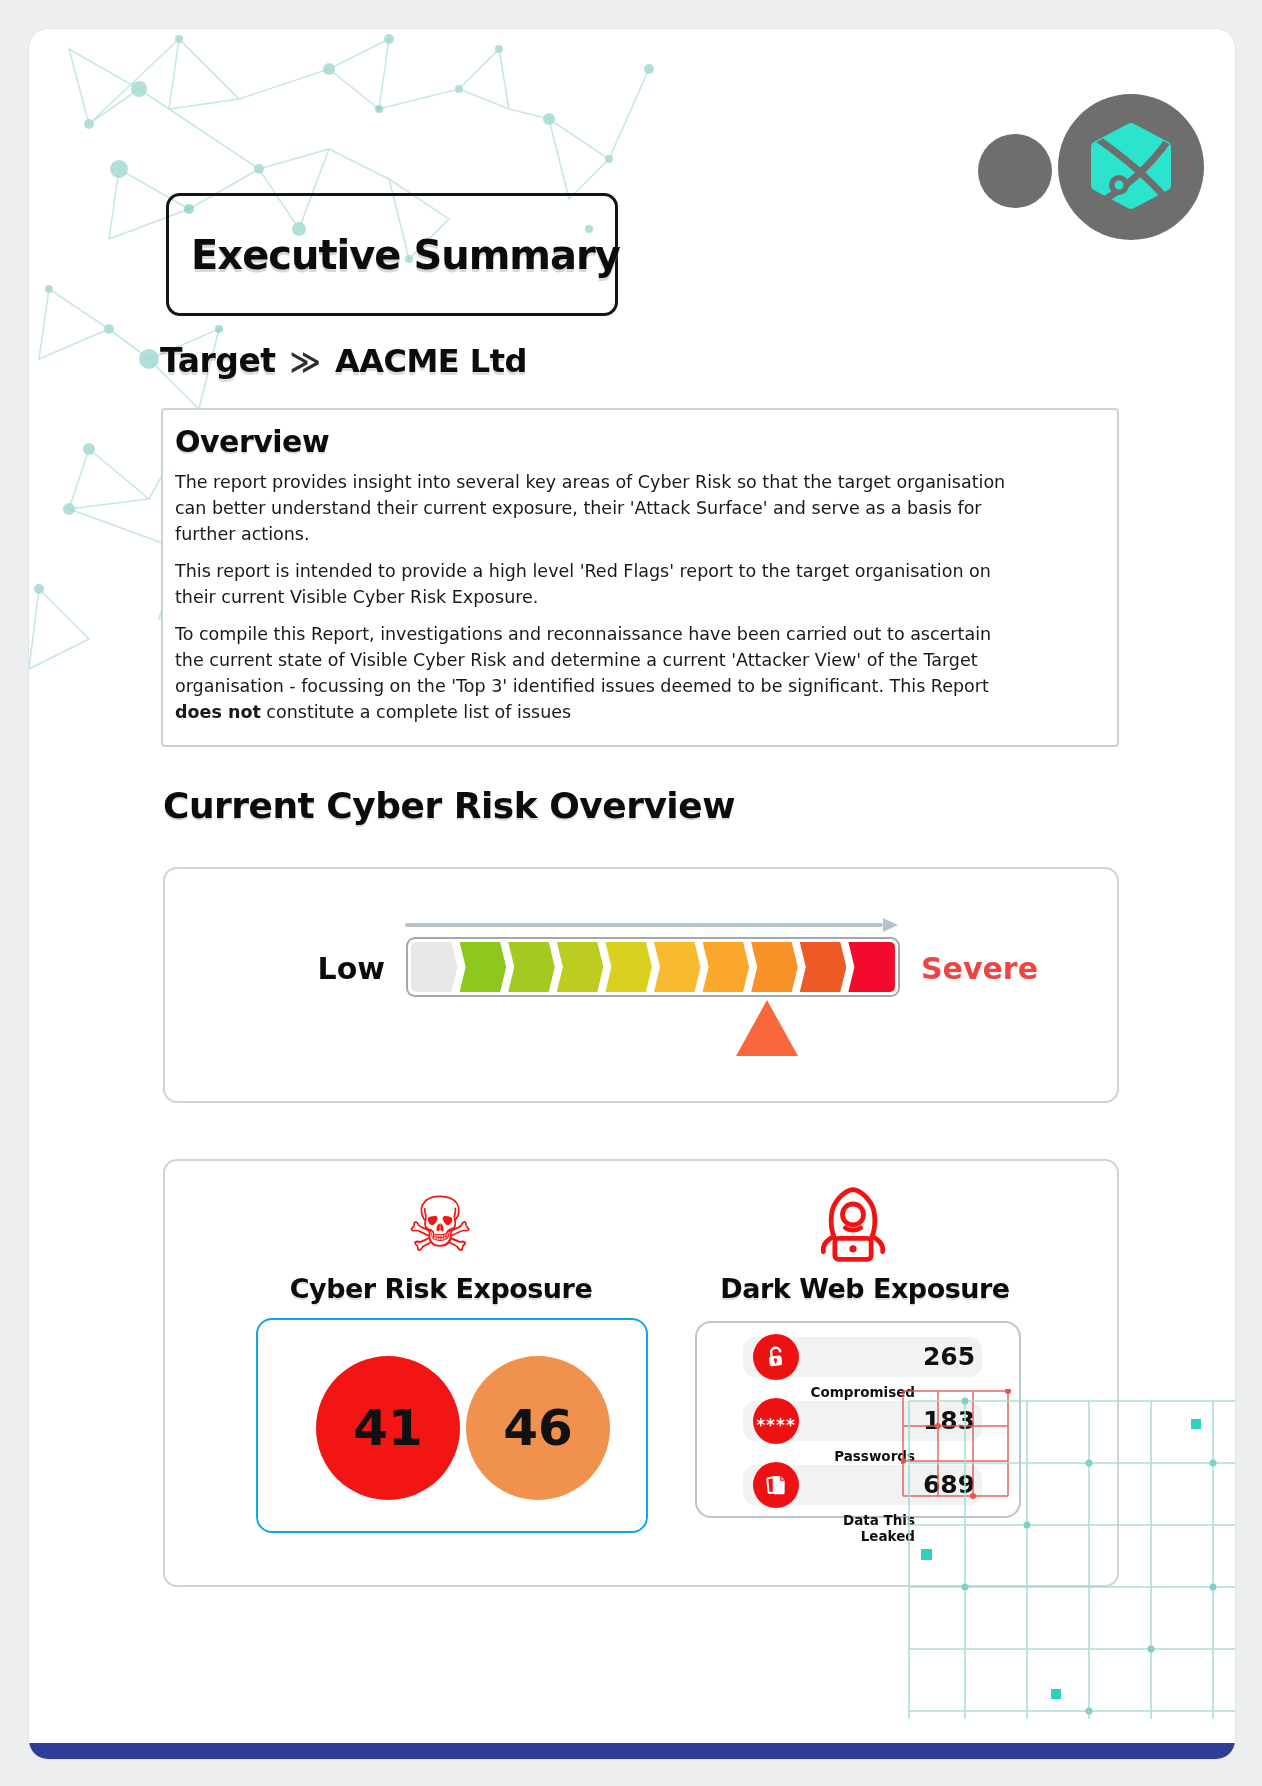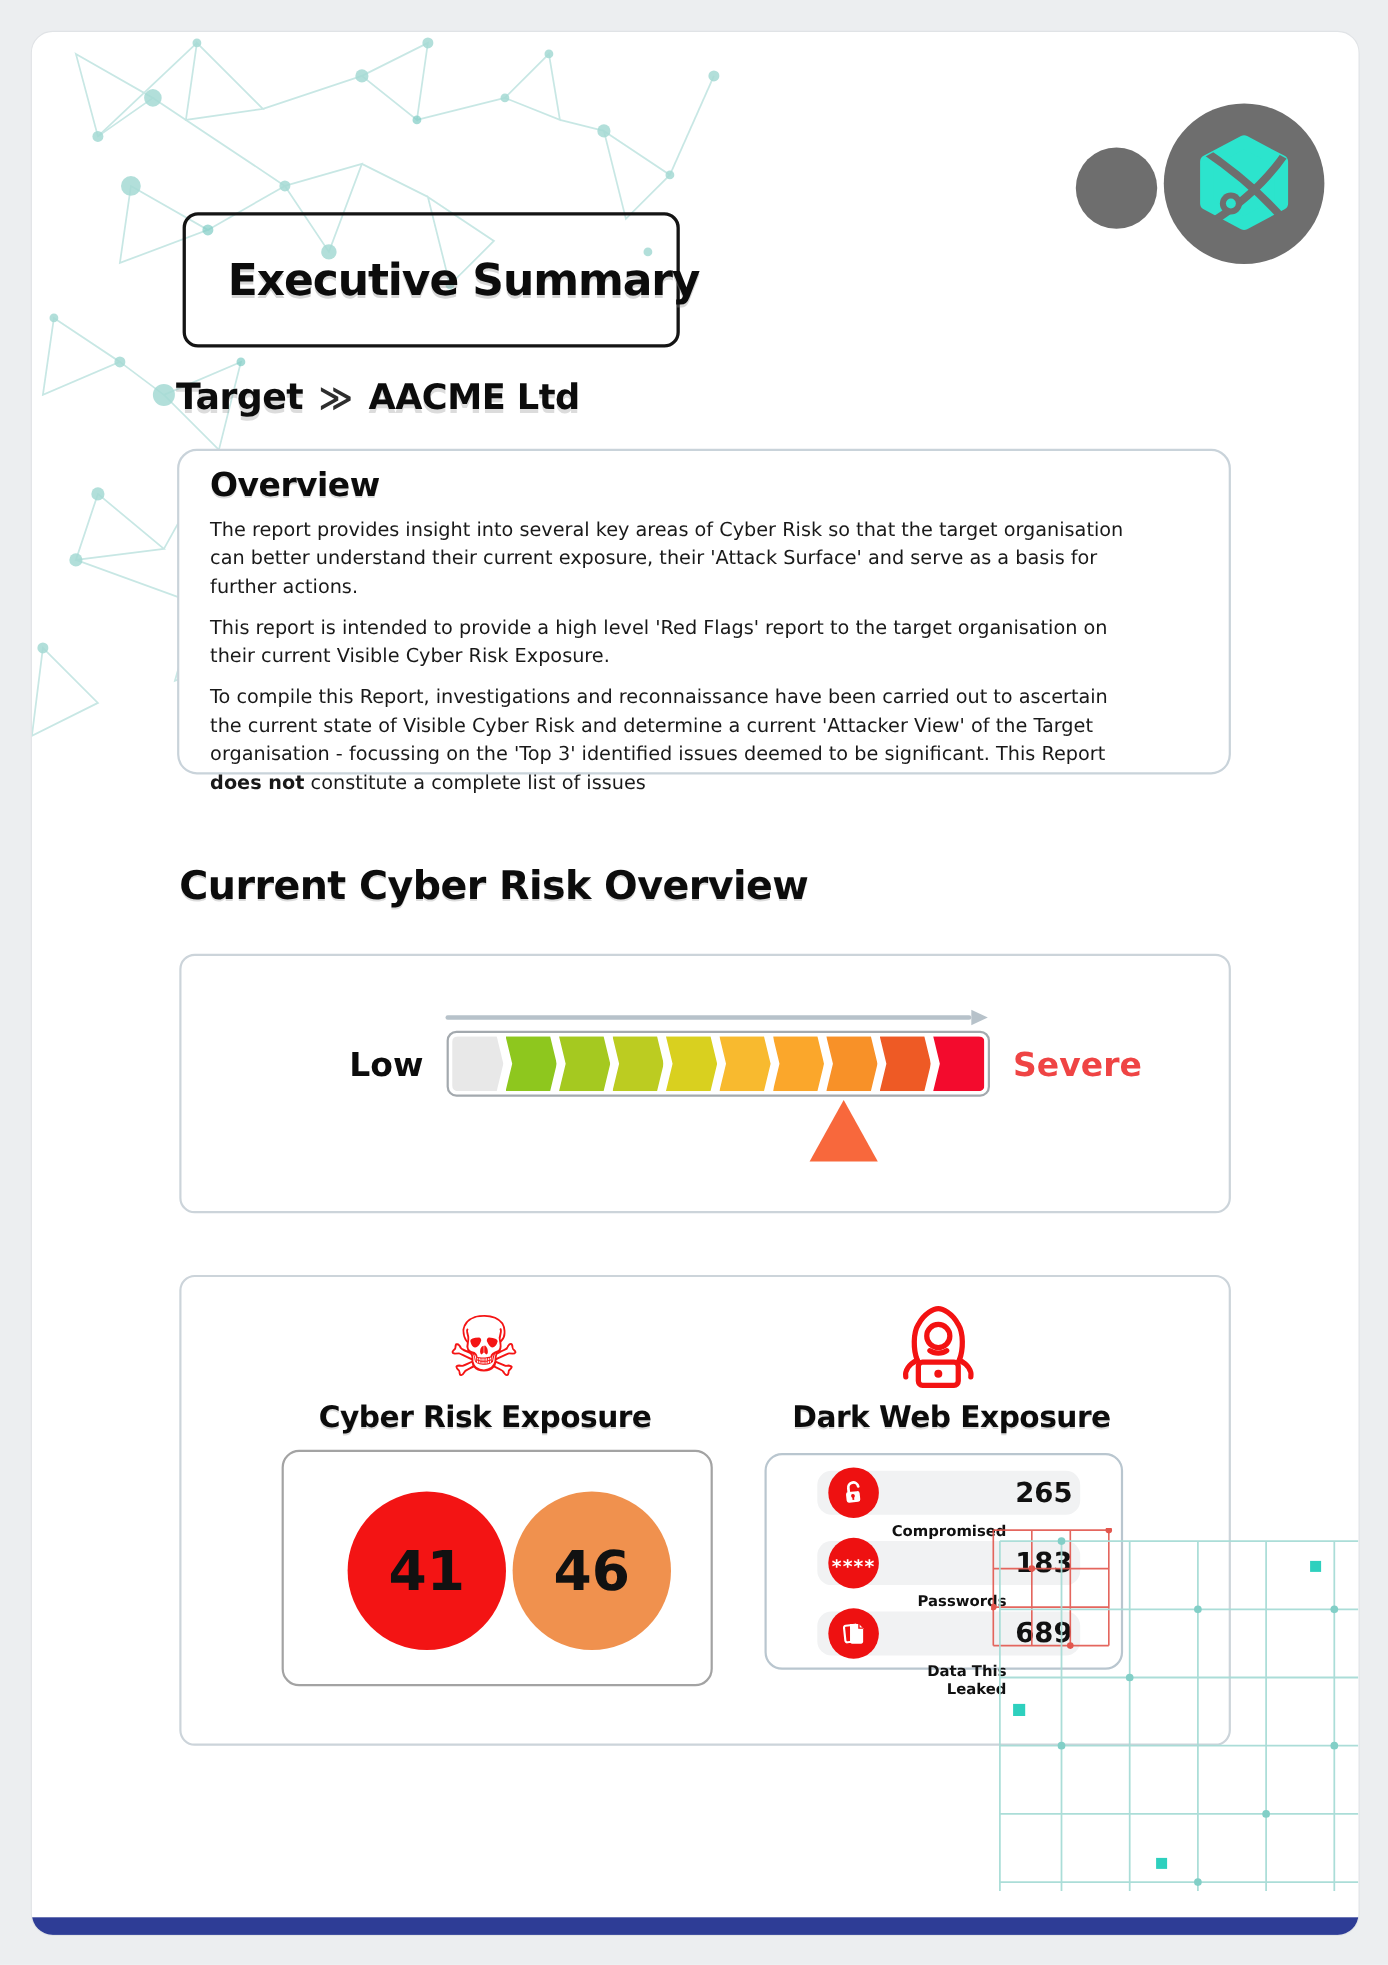--- a/index.html
+++ b/index.html
@@ -5,31 +5,31 @@
   html,body{margin:0;padding:0;background:#eceef0;font-family:"DejaVu Sans","Liberation Sans",sans-serif;}
   .canvas{position:relative;width:1262px;height:1786px;background:#eceef0;overflow:hidden;}
   .page{position:absolute;left:28px;top:28px;width:1206px;height:1730px;background:#ffffff;
         border:1px solid #e0e3e6;border-radius:20px;overflow:hidden;}
   
   .net{position:absolute;left:0;top:0;pointer-events:none;}
   
   .logo{position:absolute;left:940px;top:58px;}
   
   .exec-box{position:absolute;left:137px;top:164px;width:452px;height:123px;border:3px solid #141414;
-            border-radius:14px;box-sizing:border-box;display:flex;align-items:center;background:transparent;padding-left:16px;}
+            border-radius:14px;box-sizing:border-box;display:flex;align-items:center;background:transparent;}
   .exec-title{font-size:40px;font-weight:800;color:#0c0c0c;letter-spacing:-1px;padding-left:22px;
               text-shadow:0 3px 0 rgba(140,140,140,0.35);white-space:nowrap;}
   
   .target-row{position:absolute;left:131px;top:312px;display:flex;align-items:baseline;gap:14px;}
   .target-label{font-size:33px;font-weight:800;color:#0c0c0c;letter-spacing:-0.5px;text-shadow:0 3px 0 rgba(140,140,140,0.3);}
   .target-sep{font-size:30px;font-weight:800;color:#2e2e2e;}
   .target-name{font-size:32px;font-weight:800;color:#0c0c0c;letter-spacing:-0.5px;text-shadow:0 3px 0 rgba(140,140,140,0.3);}
   
-  .overview-card{position:absolute;left:132px;top:379px;width:958px;height:296px;border:2px solid #c9d3da;
-                 border-radius:18px;box-sizing:border-box;background:#fff;padding:10px 24px 10px 28px;}
+  .overview-card{position:absolute;left:132px;top:379px;width:958px;height:339px;border:2px solid #c9d3da;
+                 border-radius:4px;box-sizing:border-box;background:#fff;padding:10px 24px 10px 12px;}
   .overview-title{font-size:30px;font-weight:800;color:#0c0c0c;letter-spacing:-0.5px;margin:4px 0 10px 0;
                   text-shadow:0 2px 0 rgba(140,140,140,0.3);}
   .overview-card p{font-size:17.5px;line-height:26px;color:#191919;margin:0 0 11px 0;max-width:834px;font-weight:400;}
   .bold{font-weight:800;}
   
   .risk-heading{position:absolute;left:134px;top:756px;font-size:36px;font-weight:800;color:#0c0c0c;
                 letter-spacing:-0.5px;text-shadow:0 2px 0 rgba(140,140,140,0.3);}
   
   .gauge-card{position:absolute;left:134px;top:838px;width:956px;height:236px;border:2px solid #ccd4da;
               border-radius:14px;box-sizing:border-box;background:#fff;}
@@ -49,21 +49,21 @@
            border-left:31px solid transparent;border-right:31px solid transparent;border-bottom:56px solid #f8683c;}
   
   .expo-card{position:absolute;left:134px;top:1130px;width:956px;height:428px;border:2px solid #ccd4da;
              border-radius:14px;box-sizing:border-box;background:#fff;}
   .skull{position:absolute;left:205px;top:18px;width:140px;text-align:center;font-size:76px;line-height:92px;color:#f41414;}
   .expo-title{position:absolute;top:112px;font-size:27px;font-weight:800;color:#0c0c0c;letter-spacing:-0.5px;
               text-align:center;text-shadow:0 2px 0 rgba(140,140,140,0.3);}
   .title-left{left:96px;width:360px;}
   .title-right{left:520px;width:360px;}
   .hacker{position:absolute;left:642px;top:22px;}
-  .score-box{position:absolute;left:91px;top:157px;width:392px;height:215px;border:2px solid #a3a3a3;
+  .score-box{position:absolute;left:91px;top:157px;width:392px;height:215px;border:2px solid #0ea5e9;
              border-radius:16px;box-sizing:border-box;background:#fff;}
   .score-circle{position:absolute;top:36px;width:144px;height:144px;border-radius:50%;display:flex;
                 align-items:center;justify-content:center;font-size:50px;font-weight:800;color:#111;}
   .darkweb-box{position:absolute;left:530px;top:160px;width:326px;height:197px;border:2px solid #b9c6cf;
                border-radius:16px;box-sizing:border-box;background:#fff;}
   .dw-row{position:absolute;left:40px;width:260px;height:46px;}
   .dw-pill{position:absolute;left:6px;top:3px;width:239px;height:40px;background:#f1f2f3;border-radius:13px;}
   .dw-circle{position:absolute;left:16px;top:0;width:46px;height:46px;border-radius:50%;background:#ee1111;
              display:flex;align-items:center;justify-content:center;}
   .dw-label{position:absolute;left:66px;top:7px;width:112px;text-align:right;font-size:13.5px;line-height:15.5px;

